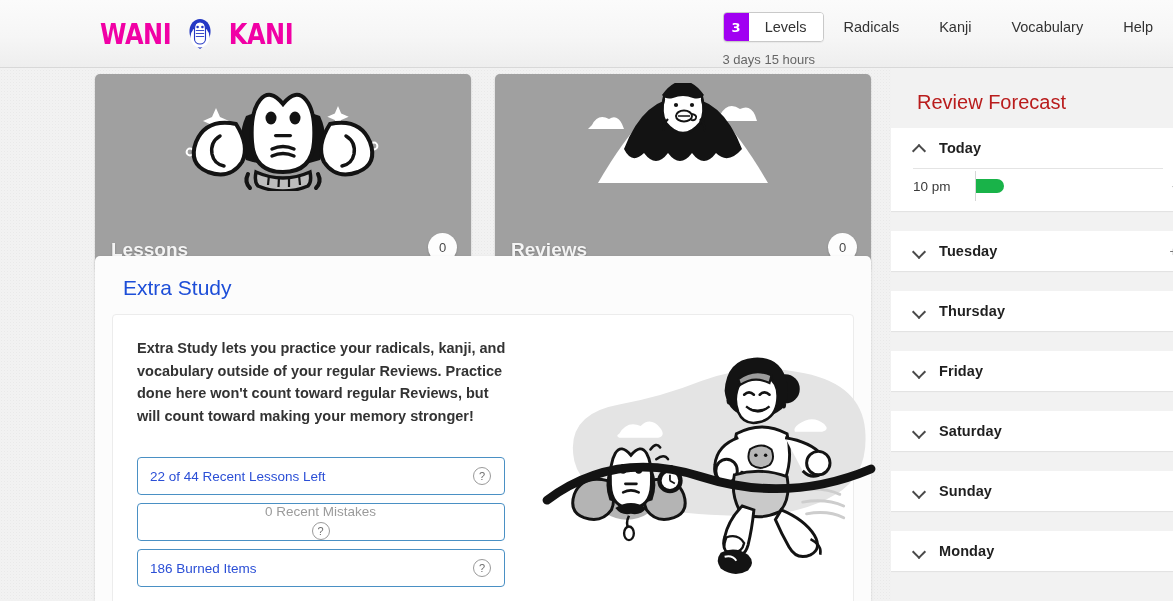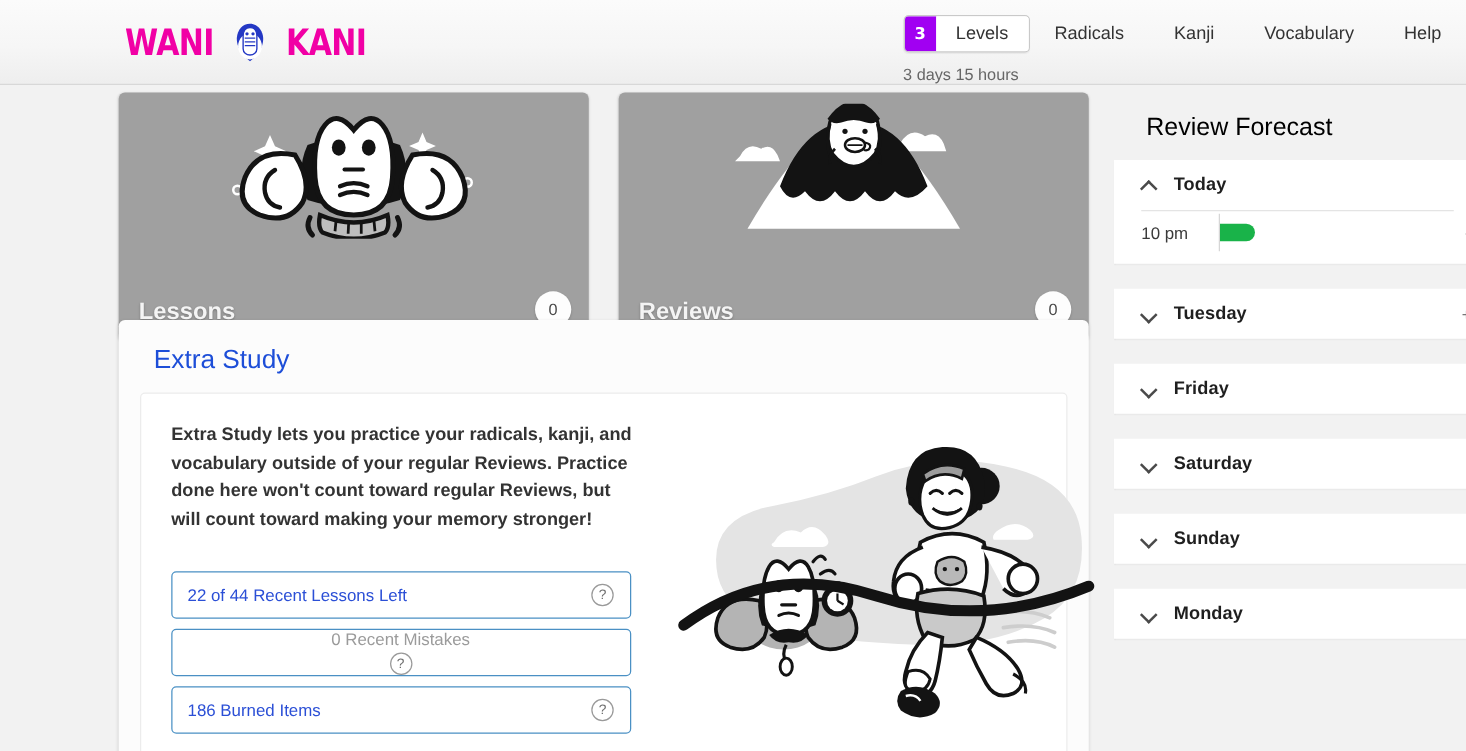--- a/index.html
+++ b/index.html
@@ -255,21 +255,21 @@
     position: absolute;
     top: 68px;
     left: 891px;
     width: 282px;
     height: 533px;
     background: #f2f2f2;
     overflow: hidden;
   }
   .forecast-title {
     font-size: 20px;
-    color: #000000;
+    color: #b91c1c;
     padding: 23px 0 14px 26px;
   }
   .fc-group {
     background: #ffffff;
     margin-bottom: 20px;
     box-shadow: 0 1px 1px rgba(0,0,0,0.06);
   }
   .fc-head {
     display: flex;
     align-items: center;
@@ -589,20 +589,27 @@
   </div>
 
   <div class="fc-group">
     <div class="fc-head">
       <span class="chev"></span>
       <span class="fc-day">Tuesday</span>
       <span class="fc-delta">+</span>
     </div>
   </div>
 
+  <div class="fc-group">
+    <div class="fc-head">
+      <span class="chev"></span>
+      <span class="fc-day">Thursday</span>
+      <span class="fc-delta">-</span>
+    </div>
+  </div>
 
   <div class="fc-group">
     <div class="fc-head">
       <span class="chev"></span>
       <span class="fc-day">Friday</span>
       <span class="fc-delta"></span>
     </div>
   </div>
 
   <div class="fc-group">

